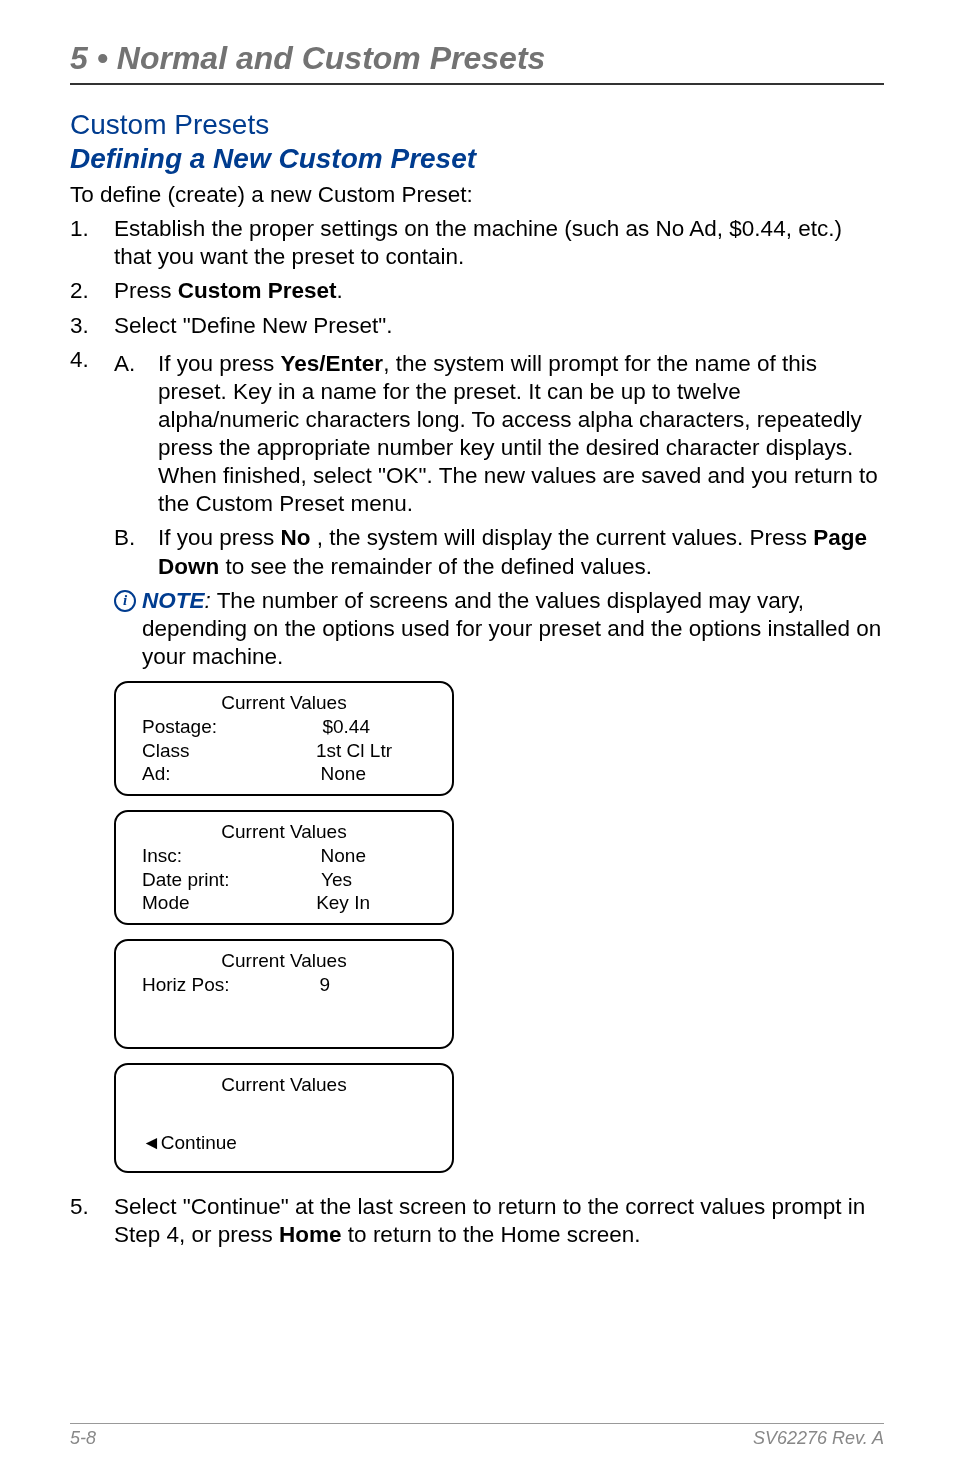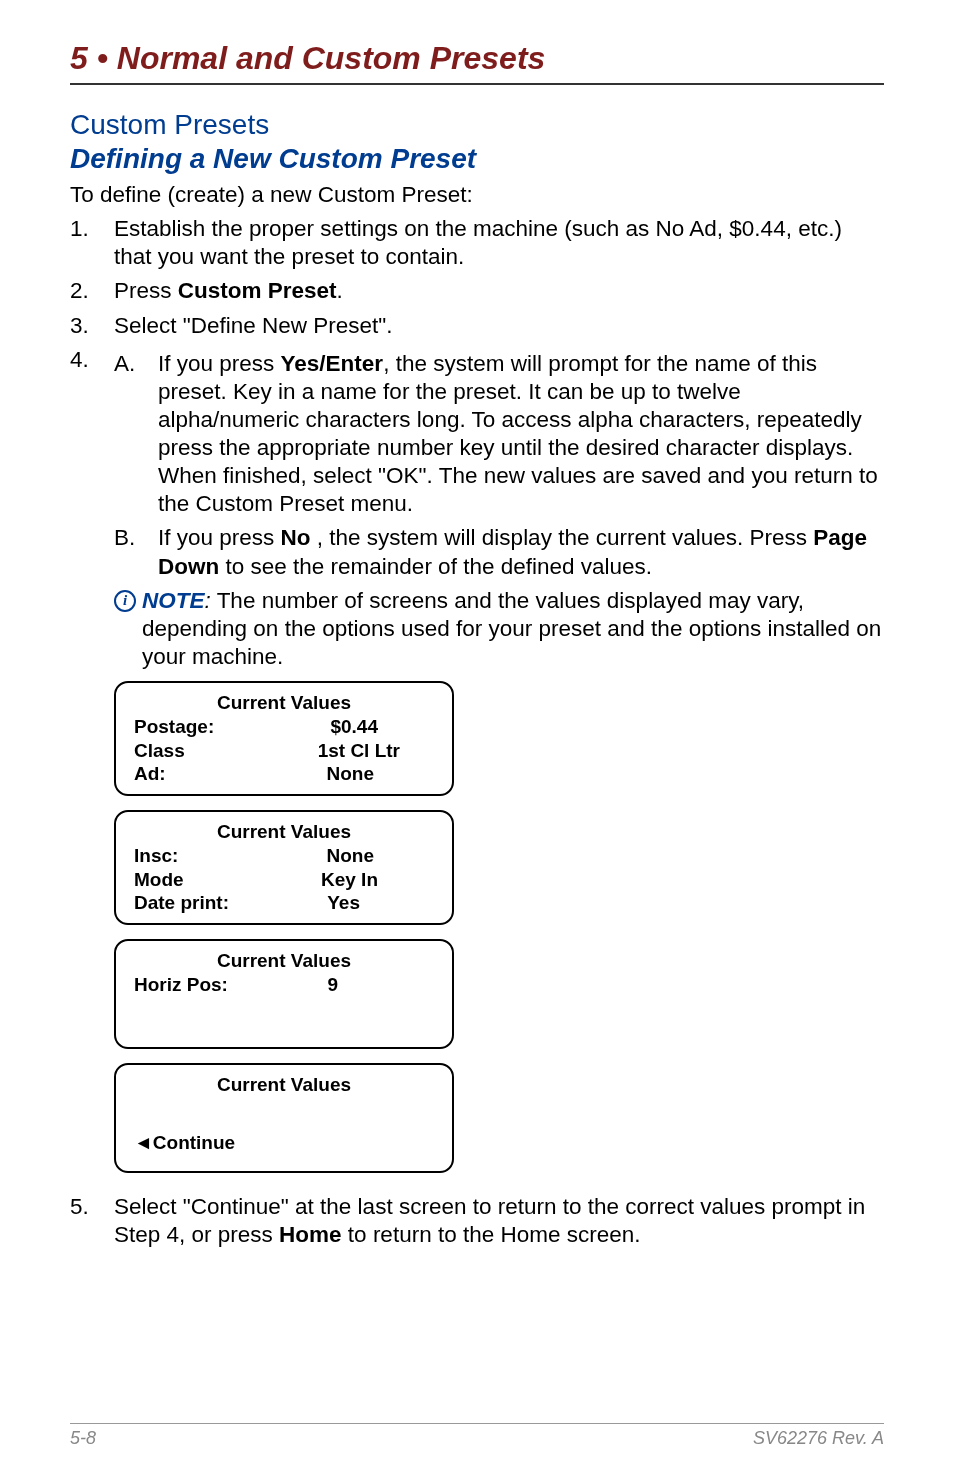--- a/index.html
+++ b/index.html
@@ -9,21 +9,21 @@
     background: #fff;
     font-family: Arial, Helvetica, sans-serif;
     color: #000;
     padding: 40px 70px 30px 70px;
     position: relative;
   }
   .chapter-title {
     font-size: 32px;
     font-weight: bold;
     font-style: italic;
-    color: #7f1d1d;
+    color: #737373;
     margin-bottom: 6px;
   }
   .hr {
     border: none;
     border-top: 2px solid #333;
     margin-bottom: 24px;
   }
   .section-title {
     font-size: 28px;
     font-weight: normal;
@@ -103,26 +103,25 @@
   }
   .note-content { flex: 1; }
   .screens {
     margin-left: 0px;
     margin-bottom: 10px;
   }
   .screen {
     width: 340px;
     border: 2px solid #000;
     border-radius: 14px;
-    padding: 8px 18px;
+    padding: 8px 26px;
     margin-bottom: 14px;
     font-size: 19px;
     line-height: 1.25;
     min-height: 110px;
-    font-weight: bold;
   }
   .screen .screen-title {
     text-align: center;
     margin-bottom: 0px;
   }
   .screen .row {
     display: flex;
     justify-content: space-between;
     gap: 22px;
   }
@@ -201,26 +200,26 @@
               <span style="padding-right:60px">None</span>
             </div>
         </div>
         <div class="screen">
           <div class="screen-title">Current Values</div>
           <div class="row">
               <span>Insc:</span>
               <span style="padding-right:60px">None</span>
             </div>
           <div class="row">
+              <span>Date print:</span>
+              <span style="padding-right:74px">Yes</span>
+            </div>
+          <div class="row">
               <span>Mode</span>
               <span style="padding-right:56px">Key In</span>
-            </div>
-          <div class="row">
-              <span>Date print:</span>
-              <span style="padding-right:74px">Yes</span>
             </div>
         </div>
         <div class="screen">
           <div class="screen-title">Current Values</div>
           <div class="row">
               <span>Horiz Pos:</span>
               <span style="padding-right:96px">9</span>
             </div>
         </div>
         <div class="screen last">

